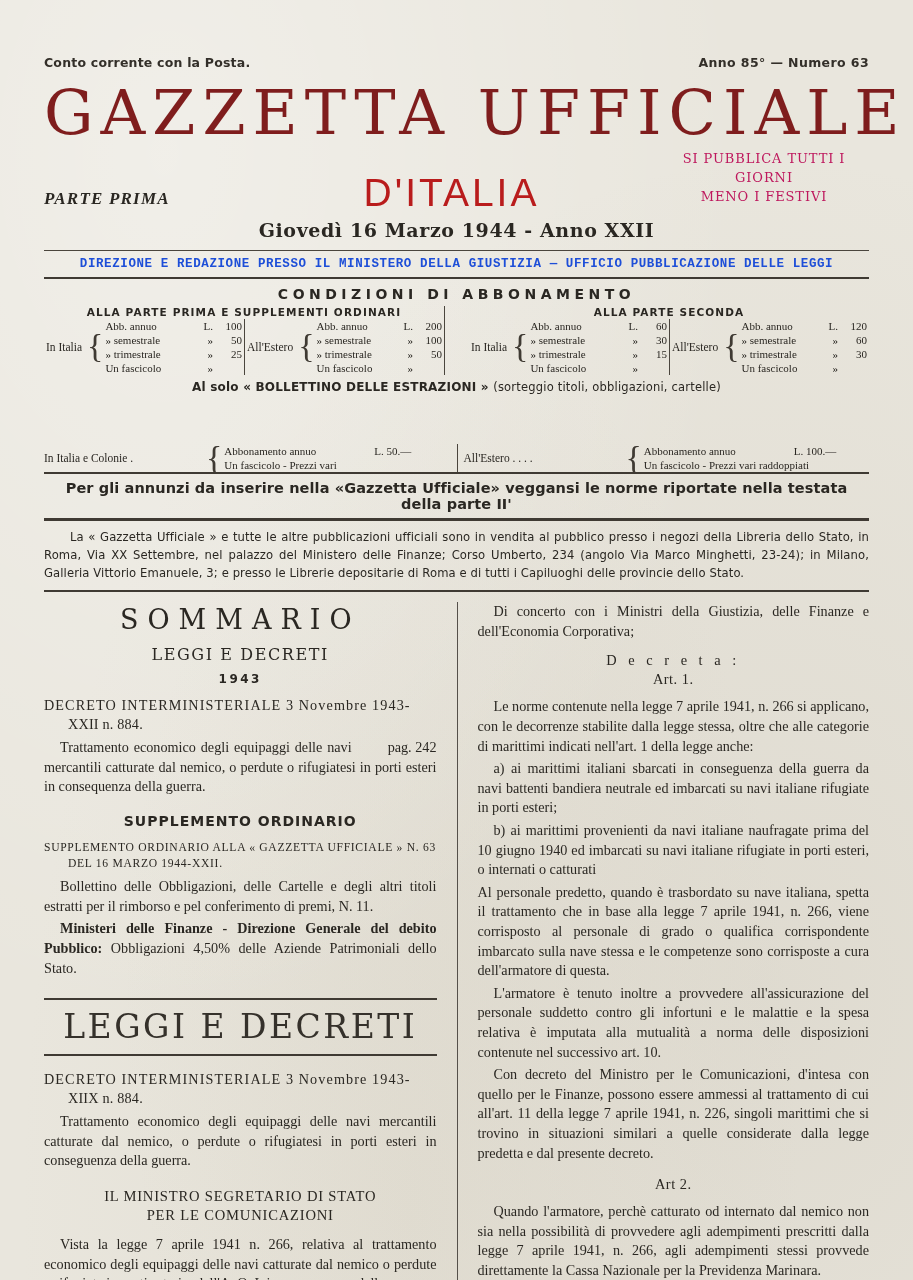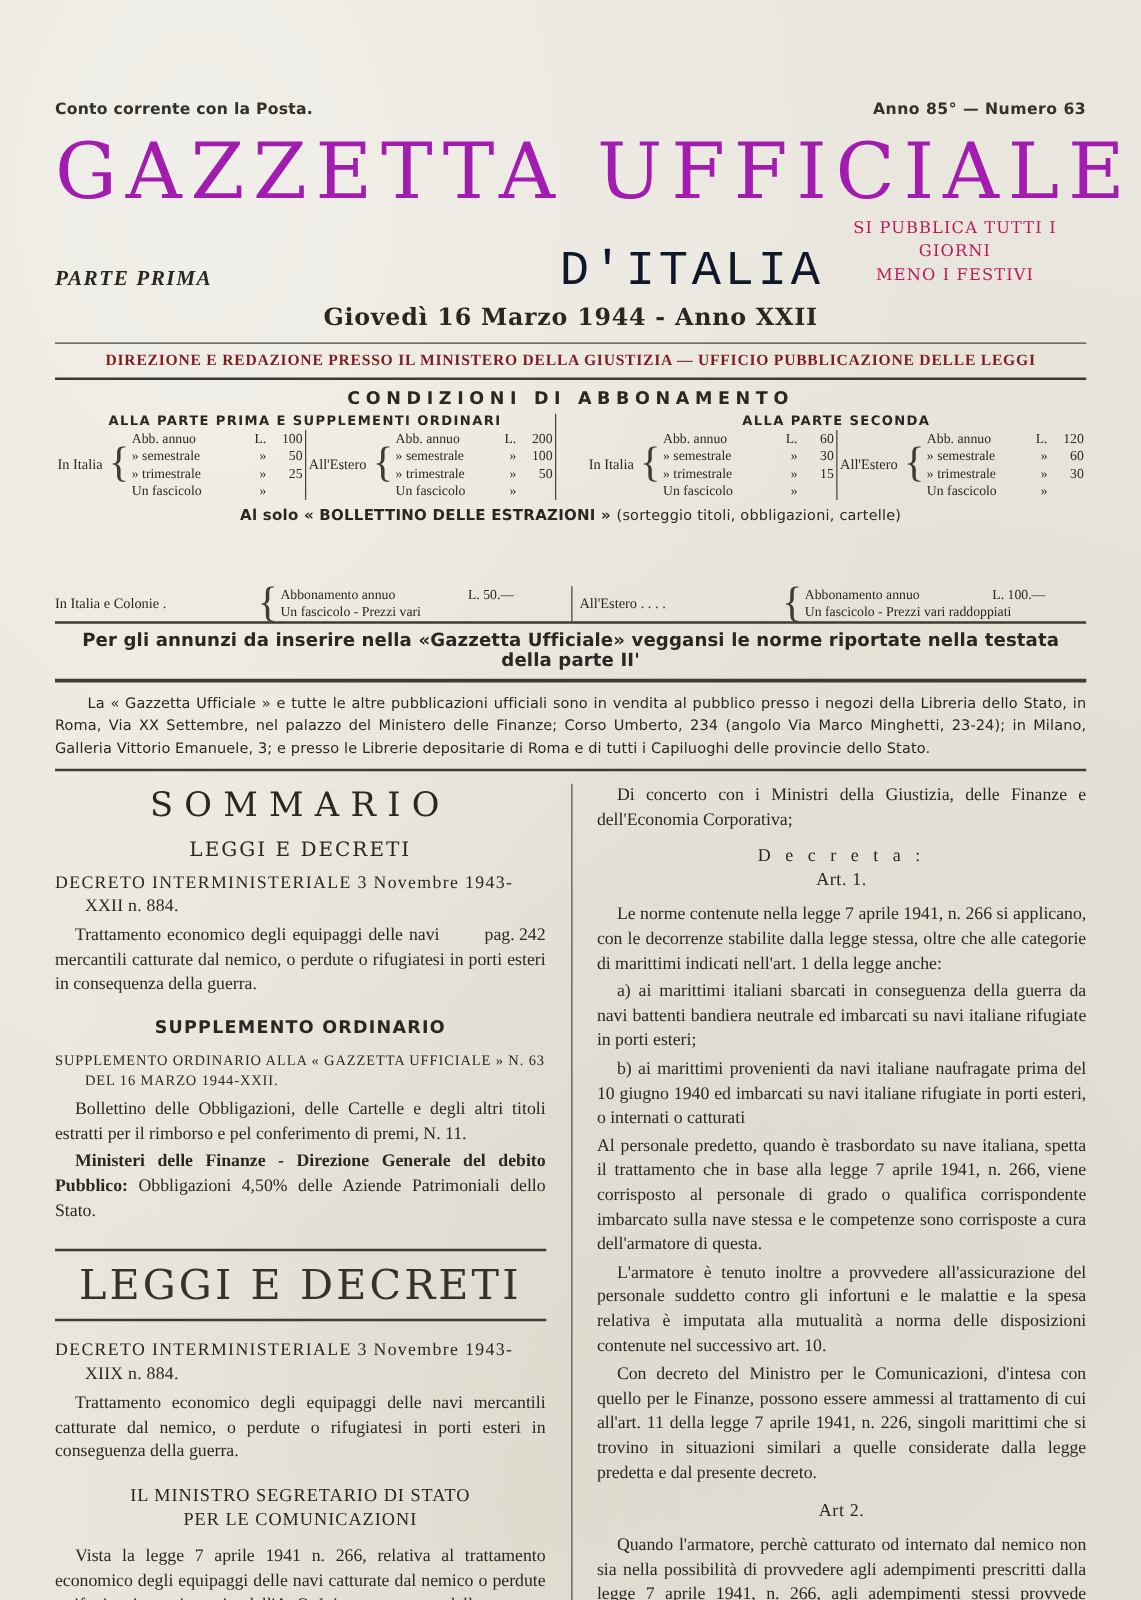--- a/index.html
+++ b/index.html
@@ -34,65 +34,65 @@
     padding: 0 44px;
     box-sizing: border-box;
     width: 913px;
   }
 
   
   .topline {
     display: flex;
     justify-content: space-between;
     align-items: center;
-    padding-top: 79px;
+    padding-top: 55px;
     font-family: "DejaVu Sans", sans-serif;
     font-weight: bold;
     font-size: 12.5px;
     letter-spacing: 0.2px;
     color: #332f29;
   }
   .topline .right { letter-spacing: 0.4px; }
 
   
   .masthead-title {
     text-align: center;
     font-family: "DejaVu Serif", serif;
     font-size: 62px;
     line-height: 1.0;
     letter-spacing: 7px;
     margin: 12px 0 0 0;
     font-weight: normal;
-    color: #a21caf;
+    color: #7f1d1d;
     white-space: nowrap;
   }
   .mast-row2 {
     display: flex;
     align-items: flex-end;
     justify-content: space-between;
     margin-top: 6px;
   }
   .parte-prima {
     font-family: "Liberation Serif", serif;
     font-style: italic;
     font-weight: bold;
     font-size: 17px;
     letter-spacing: 1.2px;
     padding-bottom: 6px;
     white-space: nowrap;
     flex: 0 0 auto;
     width: 200px;
   }
   .ditalia {
-    font-family: Liberation Mono, monospace;
+    font-family: Liberation Sans, sans-serif;
     font-size: 39px;
     letter-spacing: 3px;
-    text-align: right;
+    text-align: center;
     flex: 1 1 auto;
-    color: #0f172a;
+    color: #b91c1c;
     white-space: nowrap;
   }
   .pubblica {
     font-family: "DejaVu Serif", serif;
     font-size: 13px;
     line-height: 1.45;
     letter-spacing: 0.9px;
     text-align: center;
     padding-bottom: 8px;
     flex: 0 0 auto;
@@ -107,26 +107,26 @@
     letter-spacing: 0.6px;
     margin-top: 4px;
   }
 
   .rule-thin { border: 0; border-top: 1px solid #4a453d; margin: 9px 0 0 0; }
   .rule-med  { border: 0; border-top: 2px solid #3f3a33; margin: 0; }
   .rule-thick{ border: 0; border-top: 3px solid #3f3a33; margin: 0; }
 
   .direzione {
     text-align: center;
-    font-family: Liberation Serif, serif;
+    font-family: Liberation Mono, monospace;
     font-weight: bold;
     font-size: 12.5px;
     letter-spacing: 0.6px;
     padding: 6px 0 6px 0;
-    color: #7f1d1d;
+    color: #1d4ed8;
     white-space: nowrap;
   }
 
   
   .condizioni-title {
     text-align: center;
     font-family: "DejaVu Sans", sans-serif;
     font-weight: bold;
     font-size: 14px;
     letter-spacing: 4.5px;
@@ -520,20 +520,21 @@
   </div>
 
   <hr class="rule-med">
 
   <div class="columns">
 
     <div class="col col-left">
 
       <div class="sommario-title">SOMMARIO</div>
       <div class="sec-head">LEGGI E DECRETI</div>
+      <div class="year-head">1943</div>
 
       <div class="decree-ref">
         <span class="caps">DECRETO INTERMINISTERIALE 3 Novembre 1943-</span>
         <span class="ind2">XXII n. 884.</span>
       </div>
 
       <p class="body-p"><span class="pagref">pag. 242</span><span>Trattamento economico degli equipaggi delle navi mercantili catturate dal nemico, o perdute o rifugiatesi in porti esteri in consequenza della guerra.</span></p>
 
       <div class="supp-title">SUPPLEMENTO ORDINARIO</div>
 

